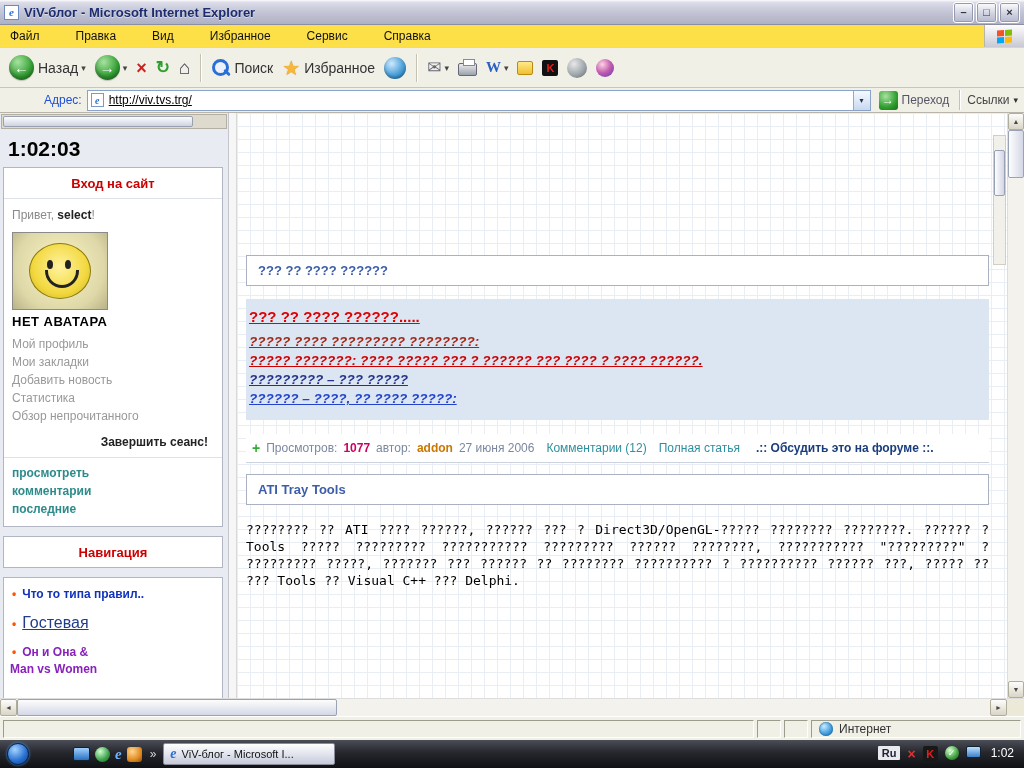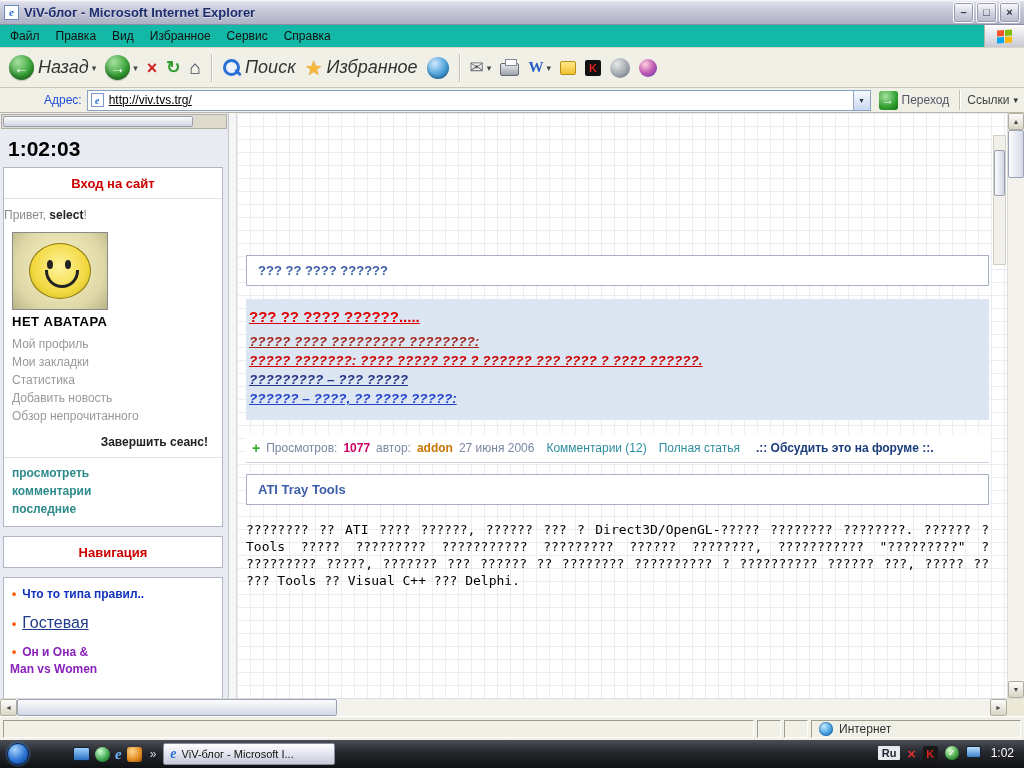--- a/index.html
+++ b/index.html
@@ -16,35 +16,35 @@
     font-style:italic; font-size:11px; font-family:"Liberation Serif", serif; }
   .title-text { color:#1c2c6e; font-weight:bold; font-size:13px; margin-left:5px; flex:1;
     text-shadow:0 1px 0 rgba(255,255,255,.5); }
   .win-buttons { display:flex; gap:2px; }
   .win-btn { width:21px; height:21px; border-radius:3px; border:1px solid #fff;
     background:linear-gradient(#fefefe,#cdd0de 60%, #b6b9cc);
     box-shadow:inset 0 0 0 1px #979aae; display:flex; align-items:center; justify-content:center;
     font-size:11px; color:#30323e; font-weight:bold; }
 
   
-  .menubar { height:23px; background:#14b8a6; border-bottom:1px solid #d9d5c8; display:flex; align-items:center; padding-left:2px; }
+  .menubar { height:23px; background:#fde047; border-bottom:1px solid #d9d5c8; display:flex; align-items:center; padding-left:2px;gap:20px; }
   .menu-item { padding:4px 8px; color:#111; cursor:default; }
   .winlogo-box { margin-left:auto; width:40px; height:22px; border-left:1px solid #b8b4a8;
     background:linear-gradient(#fdfdfd,#c9c9d4); display:flex; align-items:center; justify-content:center; }
   .winflag { display:grid; grid-template-columns:7px 7px; grid-template-rows:6px 6px; gap:1px; transform:skewY(-4deg); }
   .wf1{background:#f35325;} .wf2{background:#81bc06;} .wf3{background:#05a6f0;} .wf4{background:#ffba08;}
 
   
   .toolbar { height:40px; background:#f1f0e7; border-bottom:1px solid #c9c5b8; display:flex; align-items:center; padding:0 5px; gap:1px; }
   .tb-btn { display:flex; align-items:center; gap:4px; padding:2px 4px; height:34px; border-radius:3px; color:#3c3c3c; }
   .circle-icon { width:25px; height:25px; border-radius:50%; flex:none;
     background:radial-gradient(circle at 35% 28%, #a8e2a0, #37a237 58%, #1d7a1d);
     color:#fff; display:flex; align-items:center; justify-content:center; font-size:15px; font-weight:bold;
     box-shadow:inset 0 -3px 4px rgba(0,0,0,.28), 0 1px 1px rgba(0,0,0,.2); }
-  .tb-label { font-size:18px; color:#333;font-style:italic; }
+  .tb-label { font-size:14px; color:#333; }
   .drop { font-size:9px; color:#444; margin-left:-1px; }
   .tb-sep { width:1px; height:28px; background:#c6c2b2; box-shadow:1px 0 0 #fff; margin:0 5px; flex:none; }
   .glyph-icon { font-size:17px; line-height:1; }
   .stop-x { color:#d02020; font-weight:bold; font-size:18px; }
   .refresh-g { color:#2f9e2f; font-size:17px; font-weight:bold; }
   .home-g { color:#445; font-size:19px; }
   .icon-magnifier { position:relative; width:19px; height:19px; flex:none; }
   .icon-magnifier::before { content:""; position:absolute; width:11px; height:11px; border:3px solid #2a6fd6; border-radius:50%; left:1px; top:1px; background:rgba(235,243,255,.8); }
   .icon-magnifier::after { content:""; position:absolute; width:8px; height:3px; background:#2a6fd6; transform:rotate(45deg); right:-1px; bottom:3px; border-radius:2px; }
   .star-g { color:#f6b73c; font-size:20px; text-shadow:0 0 1px #b97c00; }
@@ -73,21 +73,21 @@
 
   
   .viewport { height:585px; display:flex; background:#fff; }
 
   .page-sidebar { width:229px; flex:none; background:#e9ebf2; overflow:hidden; border-right:1px solid #c4c4cc; }
   .sb-scroll { height:15px; background:#dedacd; border:1px solid #b3afa2; display:flex; align-items:stretch; margin:1px; }
   .sb-scroll-thumb { width:190px; margin:1px; background:linear-gradient(#fdfdfd,#cfd3e1); border:1px solid #98a0b2; border-radius:2px; }
   .sb-clock { font-size:21px; font-weight:bold; color:#000; padding:7px 6px 6px 8px; background:#e9ebf2; }
   .sb-box { background:#fff; border:1px solid #b2b6c4; margin:0 5px 9px 3px; }
   .sb-header { color:#cc0000; font-weight:bold; text-align:center; font-size:13px; padding:8px 0 7px; border-bottom:1px solid #dfe1ea; }
-  .sb-greeting { padding:9px 0 4px; color:#8a8a8a; }
+  .sb-greeting { padding:9px 8px 4px; color:#8a8a8a; }
   .sb-greeting b { color:#222; }
   .avatar-box { width:96px; height:78px; border:1px solid #8a8a8a; margin:6px 0 0 8px;
     background:radial-gradient(circle at 50% 45%, #fdf6c8, #ded8a8 70%, #b8b288); display:flex; align-items:center; justify-content:center; }
   .smiley { width:62px; height:56px; border-radius:50%; position:relative;
     background:radial-gradient(circle at 50% 42%, #fff3a0, #f2d83e 62%, #c0a81e); border:1px solid #8a7a10; }
   .smiley::before { content:""; position:absolute; left:17px; top:16px; width:6px; height:9px; background:#222; border-radius:50%; box-shadow:18px 0 0 #222; }
   .smiley::after { content:""; position:absolute; left:15px; top:26px; width:28px; height:15px; border:3px solid #222; border-top:none; border-radius:0 0 26px 26px; }
   .avatar-caption { font-weight:bold; font-size:13px; color:#000; padding:4px 8px 6px; letter-spacing:.5px; }
   .sb-menu-item { display:block; color:#999; padding:2px 8px; }
   .sb-logout { font-weight:bold; color:#222; text-align:right; padding:10px 14px 8px; }
@@ -290,22 +290,22 @@
         <div class="sb-header">Вход на сайт</div>
         <div class="sb-greeting">
           <span>Привет, </span><b>select</b><span>!</span>
         </div>
         <div class="avatar-box">
           <div class="smiley"></div>
         </div>
         <div class="avatar-caption">НЕТ АВАТАРА</div>
         <span class="sb-menu-item">Мой профиль</span>
         <span class="sb-menu-item">Мои закладки</span>
+        <span class="sb-menu-item">Добавить новость</span>
         <span class="sb-menu-item">Статистика</span>
-        <span class="sb-menu-item">Добавить новость</span>
         <span class="sb-menu-item">Обзор непрочитанного</span>
         <div class="sb-logout">Завершить сеанс!</div>
         <div class="sb-quick">
           <span class="sb-quick-link">просмотреть</span>
           <span class="sb-quick-link">комментарии</span>
           <span class="sb-quick-link">последние</span>
         </div>
       </div>
 
       <div class="sb-box">

